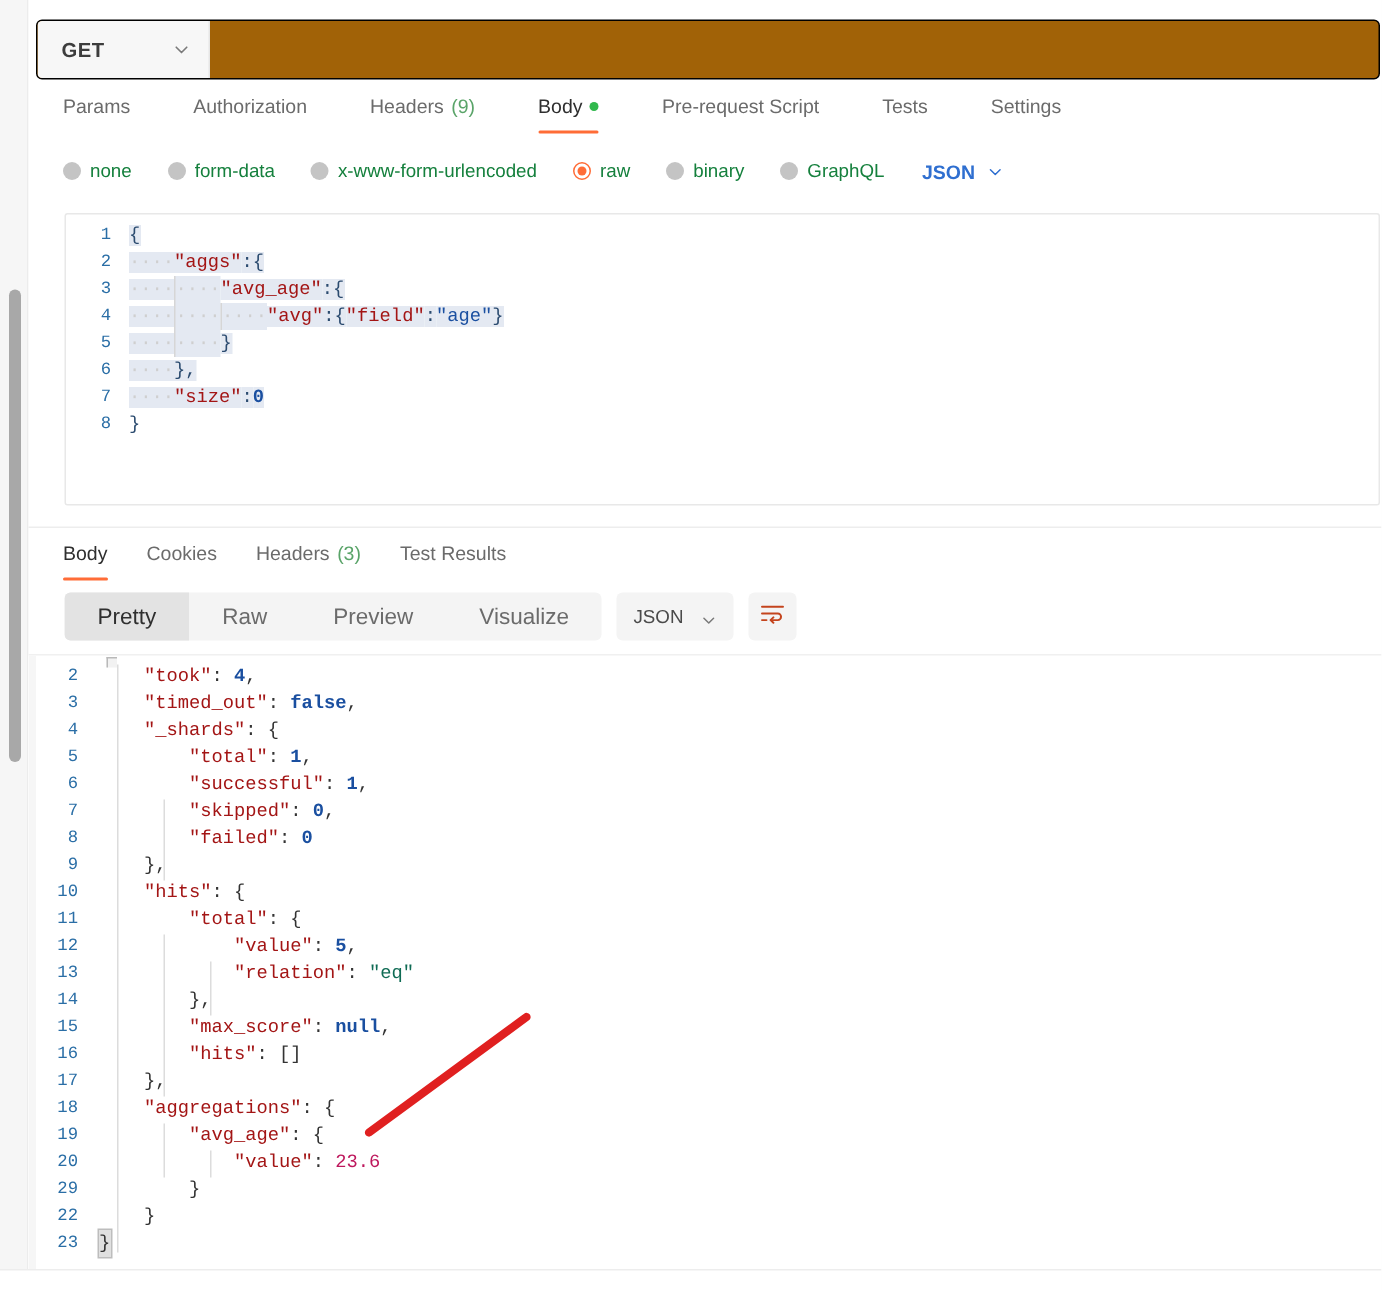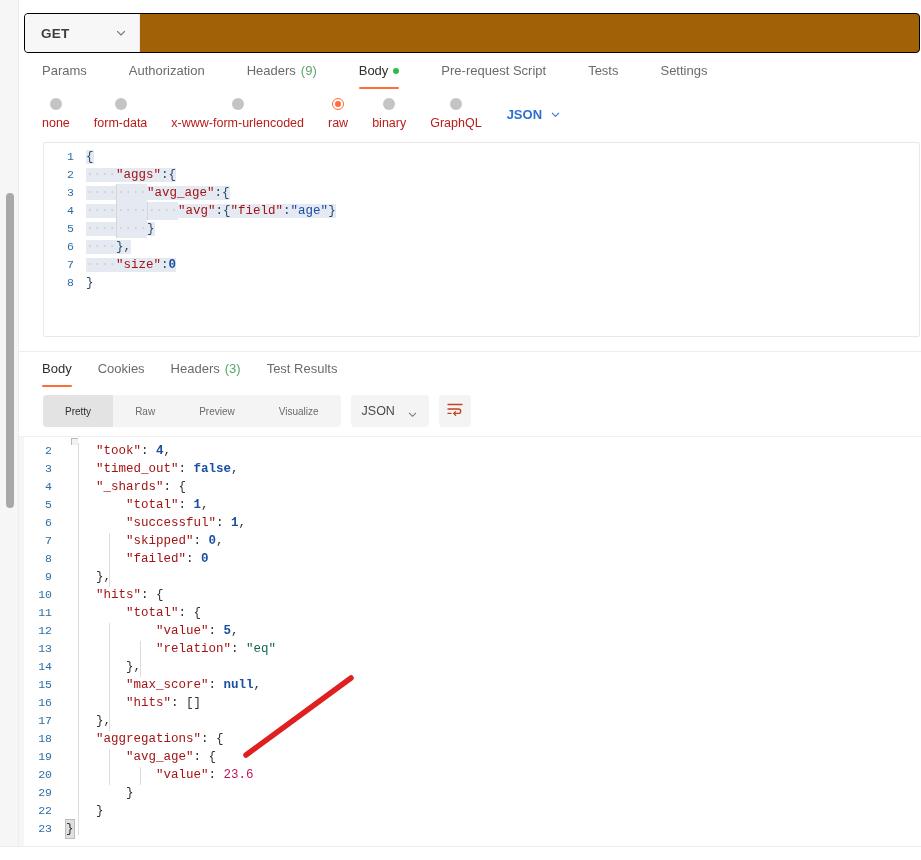--- a/index.html
+++ b/index.html
@@ -104,21 +104,21 @@
   
   .bodytype-row {
     position: absolute; left: 5px; top: 101px;
     height: 26px;
     display: flex; align-items: center; gap: 0;
     font-size: 12.5px;
   }
   .radio-item {
     display: flex; align-items: center; gap: 6px;
     padding: 0 11px 0 0; margin-left: 13px;
-    color: #b91c1c; cursor: pointer; white-space: nowrap; flex-direction: column;
+    color: #15803d; cursor: pointer; white-space: nowrap;
   }
   .radio-item:first-child { margin-left: 18px; }
   .radio-dot {
     width: 12px; height: 12px; border-radius: 50%;
     background: #c4c4c4; flex: none;
     display: flex; align-items: center; justify-content: center;
   }
   .radio-dot.on { background: #ffffff; border: 1px solid #ff6c37; }
   .radio-dot.on::after {
     content: ""; width: 6px; height: 6px; border-radius: 50%;
@@ -185,21 +185,21 @@
   .seg {
     display: flex; align-items: center;
     height: 32px;
     background: #f4f4f4;
     border-radius: 4px;
     overflow: hidden;
   }
   .seg-btn {
     padding: 0 22px; height: 44px;
     display: flex; align-items: center;
-    font-size: 10px; color: #6b6b6b;
+    font-size: 15px; color: #6b6b6b;
     cursor: pointer; white-space: nowrap;
   }
   .seg-btn.active {
     background: #e3e3e3; color: #2f2f2f;
   }
   .seg2 {
     display: flex; align-items: center; justify-content: space-between;
     height: 32px; width: 78px; padding: 0 11px;
     background: #f4f4f4; border-radius: 4px;
     cursor: pointer;

